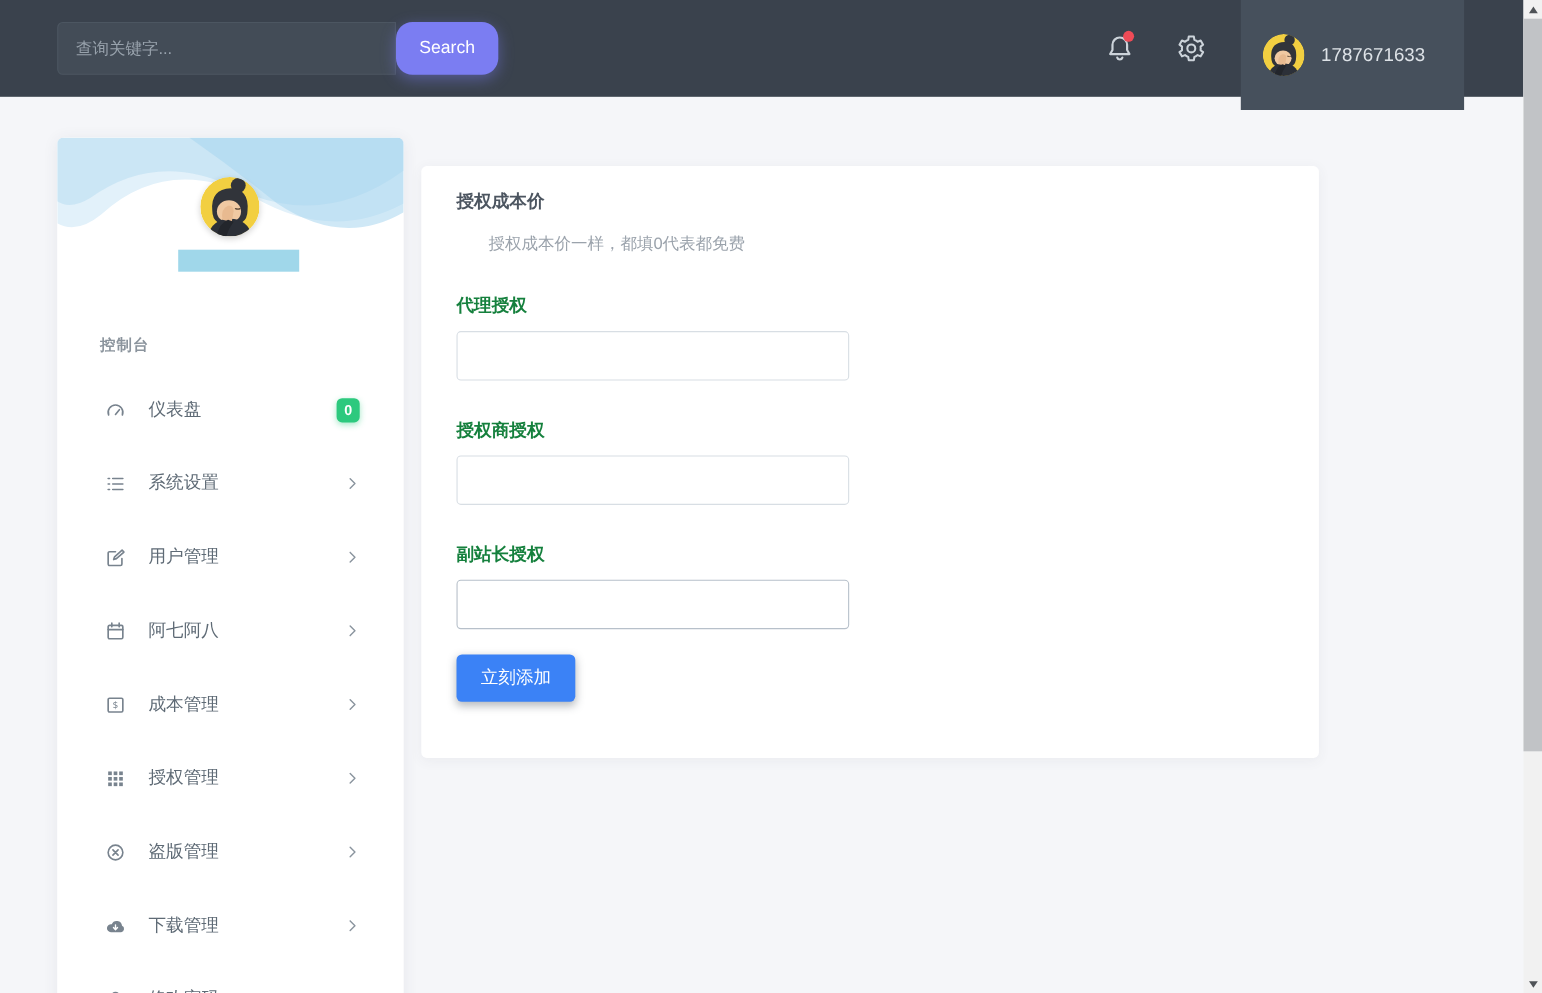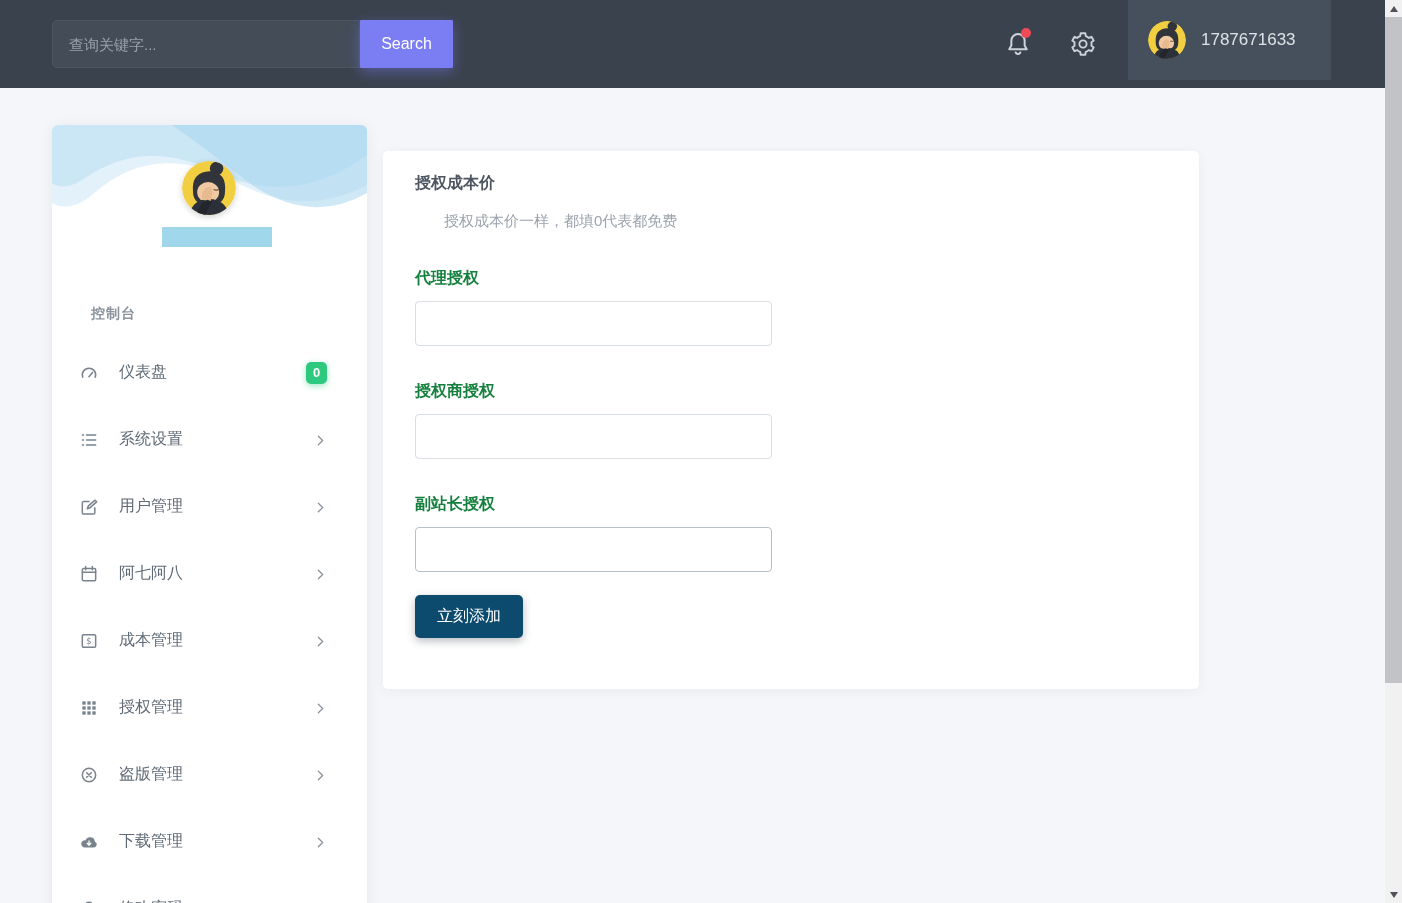--- a/index.html
+++ b/index.html
@@ -17,33 +17,33 @@
   }
   .search-group { position:absolute; left:52px; top:20px; height:56px; display:flex; }
   .search-input {
     width:308px; height:48px; background:#434c57; border:1px solid #4c5661;
     border-radius:5px 0 0 5px; outline:none; padding:0 16px;
     color:#dfe3e8; font-size:15px; font-family:inherit;
   }
   .search-input::placeholder { color:#98a2ac; }
   .search-btn {
     width:93px; height:48px; background:#7b7df2; color:#fff; border:none;
-    border-radius:1px; font-size:16px; cursor:pointer; font-family:inherit;
+    border-radius:15px; font-size:16px; cursor:pointer; font-family:inherit;
     box-shadow:0 4px 14px rgba(123,125,242,.45);
   }
   .nav-icon { position:absolute; top:30px; width:28px; height:28px; color:#ccd3da; cursor:pointer; }
   .nav-icon svg { width:100%; height:100%; }
   .bell-wrap { left:1004px; }
   .bell-dot {
     position:absolute; right:1px; top:-2px; width:10px; height:10px;
     background:#ef4b57; border-radius:50%;
   }
   .gear-wrap { left:1069px; }
   .user-panel {
-    position:absolute; left:1128px; top:0; width:203px; height:80px;
+    position:absolute; left:1128px; top:0; width:203px; height:100px;
     background:#46505c; display:flex; align-items:center; padding-left:20px;
     cursor:pointer;
   }
   .avatar { border-radius:50%; overflow:hidden; flex:0 0 auto; }
   .avatar svg { display:block; }
   .user-name { margin-left:15px; color:#dde2e7; font-size:17px; }
 
   
   .sidebar {
     position:absolute; left:52px; top:125px; width:315px; height:880px;
@@ -59,21 +59,21 @@
     position:absolute; left:110px; top:102px; width:110px; height:20px;
     background:#a0d7ea;
   }
   .section-label {
     position:absolute; left:39px; top:180px; font-size:14px; font-weight:bold;
     color:#8b949d; letter-spacing:1px;
   }
   .menu { position:absolute; left:0; top:214px; width:315px; }
   .menu-item {
     height:67px; display:flex; align-items:center;
-    padding:0 40px 0 27px; cursor:pointer;
+    padding:0 40px 0 43px; cursor:pointer;
   }
   .mi-icon { width:20px; height:20px; color:#78838e; flex:0 0 auto; }
   .mi-icon svg { width:100%; height:100%; }
   .mi-label { margin-left:20px; font-size:16px; color:#5e6a75; }
   .mi-chevron { margin-left:auto; width:13px; height:13px; color:#8a949e; }
   .mi-chevron svg { width:100%; height:100%; }
   .mi-badge {
     margin-left:auto; min-width:21px; height:22px; padding:0 5px;
     background:#2dc97e; border-radius:5px; color:#fff; font-size:13px;
     font-weight:bold; display:flex; align-items:center; justify-content:center;
@@ -92,21 +92,21 @@
     position:absolute; left:32px; width:357px; height:45px;
     border:1px solid #d8dee4; border-radius:4px; outline:none;
     padding:0 12px; font-size:15px; color:#4c5560; font-family:inherit;
     background:#fff;
   }
   .label-1 { top:117px; } .input-1 { top:150px; }
   .label-2 { top:230px; } .input-2 { top:263px; }
   .label-3 { top:343px; } .input-3 { top:376px; border-color:#b7c0ca; }
   .submit-btn {
     position:absolute; left:32px; top:444px; width:108px; height:43px;
-    background:#0c4a6e; color:#fff; border:none; border-radius:5px;
+    background:#3b82f6; color:#fff; border:none; border-radius:5px;
     font-size:16px; cursor:pointer; font-family:inherit;
     box-shadow:0 3px 8px rgba(47,56,68,.35);
   }
 
   
   .scrollbar { position:absolute; right:0; top:0; width:17px; height:903px; background:#f1f1f1; }
   .sb-arrow { position:absolute; left:0; width:17px; height:17px; display:flex; align-items:center; justify-content:center; cursor:pointer; }
   .sb-arrow-up { top:0; }
   .sb-arrow-down { bottom:0; }
   .tri-up { width:0; height:0; border-left:4px solid transparent; border-right:4px solid transparent; border-bottom:6px solid #4f5357; }

